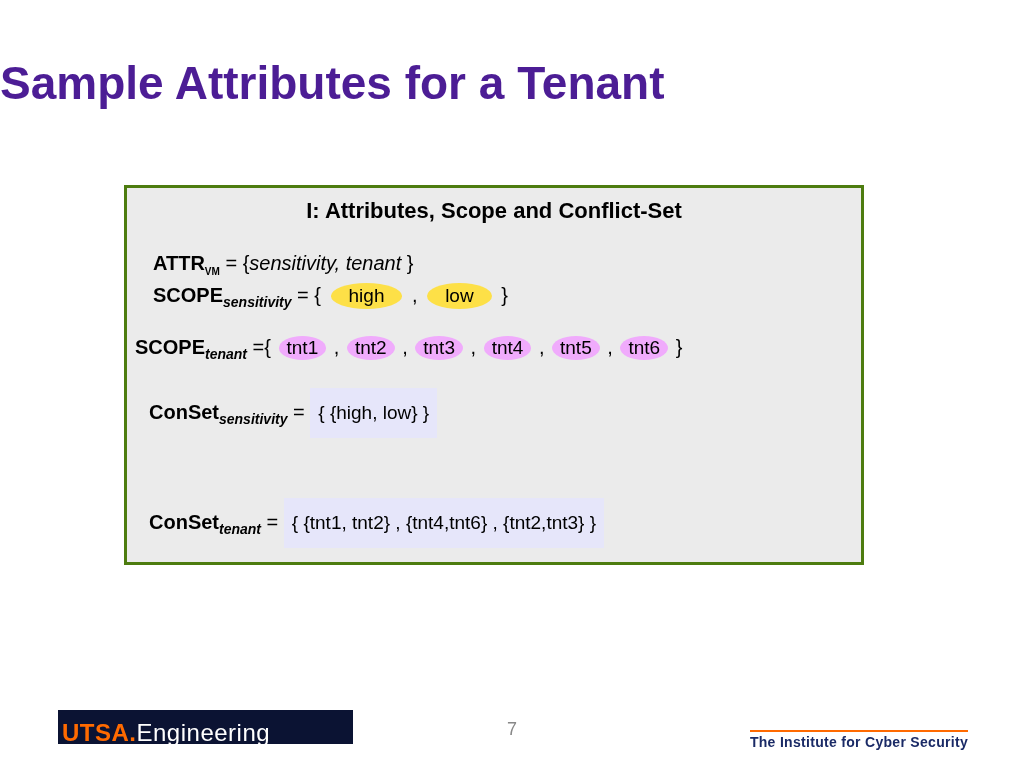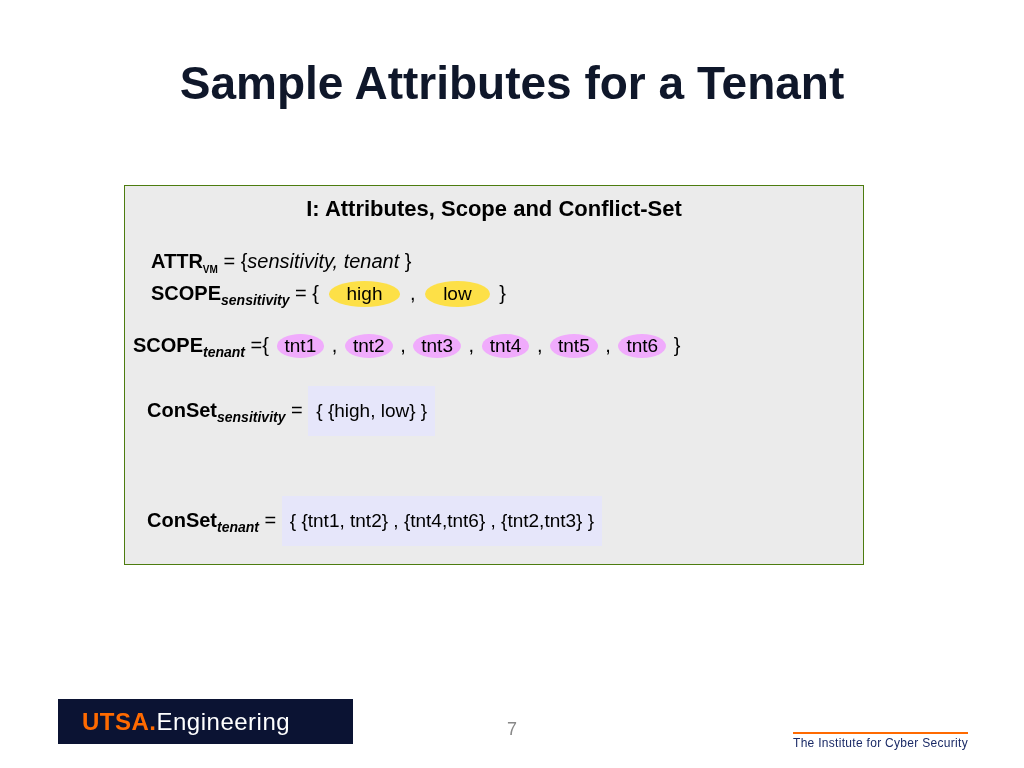--- a/index.html
+++ b/index.html
@@ -10,33 +10,32 @@
     background: #ffffff;
     font-family: Arial, Helvetica, sans-serif;
     position: relative;
     overflow: hidden;
   }
   .slide-title {
     position: absolute;
     top: 56px;
     left: 0;
     width: 100%;
-    text-align: center;
     font-size: 46px;
     font-weight: 800;
-    color: #0f172a;
+    color: #4c1d95;
   }
   .content-box {
     position: absolute;
     left: 124px;
     top: 185px;
     width: 740px;
     height: 380px;
     background: #ebebeb;
-    border: 1px solid #4d7c0f;
+    border: 3px solid #4d7c0f;
     box-sizing: border-box;
     padding: 10px 18px;
   }
   .box-title {
     text-align: center;
     font-size: 22px;
     font-weight: 700;
     color: #000;
     margin-bottom: 28px;
   }
@@ -81,26 +80,26 @@
     bottom: 20px;
     left: 0;
     width: 100%;
     height: 60px;
   }
   .logo-left {
     position: absolute;
     left: 58px;
     bottom: 4px;
     width: 295px;
-    height: 45px;
+    height: 34px;
     background: #0b1333;
     color: #fff;
     font-size: 24px;
     line-height: 45px;
-    padding-left: 24px;
+    padding-left: 4px;
     box-sizing: border-box;
     letter-spacing: 0.5px;
   }
   .logo-left .utsa { color: #ff6a00; font-weight: 800; }
   .logo-left .eng { color: #fff; font-weight: 300; }
   .logo-left .dot { color: #ff6a00; font-weight: 800; }
   .page-num {
     position: absolute;
     left: 0;
     width: 100%;
@@ -122,23 +121,24 @@
     font-size: 32px;
     letter-spacing: 2px;
     line-height: 1;
   }
   .ics-line {
     height: 2px;
     background: #ff6a00;
     margin: 2px 0 2px 0;
   }
   .ics-sub {
-    font-size: 12px;
+    font-size: 14px;
     color: #1a2a66;
     letter-spacing: 0.3px;
+    font-weight: bold;
   }
 </style>
 </head>
 <body>
 
 <div class="slide-title">Sample Attributes for a Tenant</div>
 
 <div class="content-box">
   <div class="box-title">I: Attributes, Scope and Conflict-Set</div>
 

